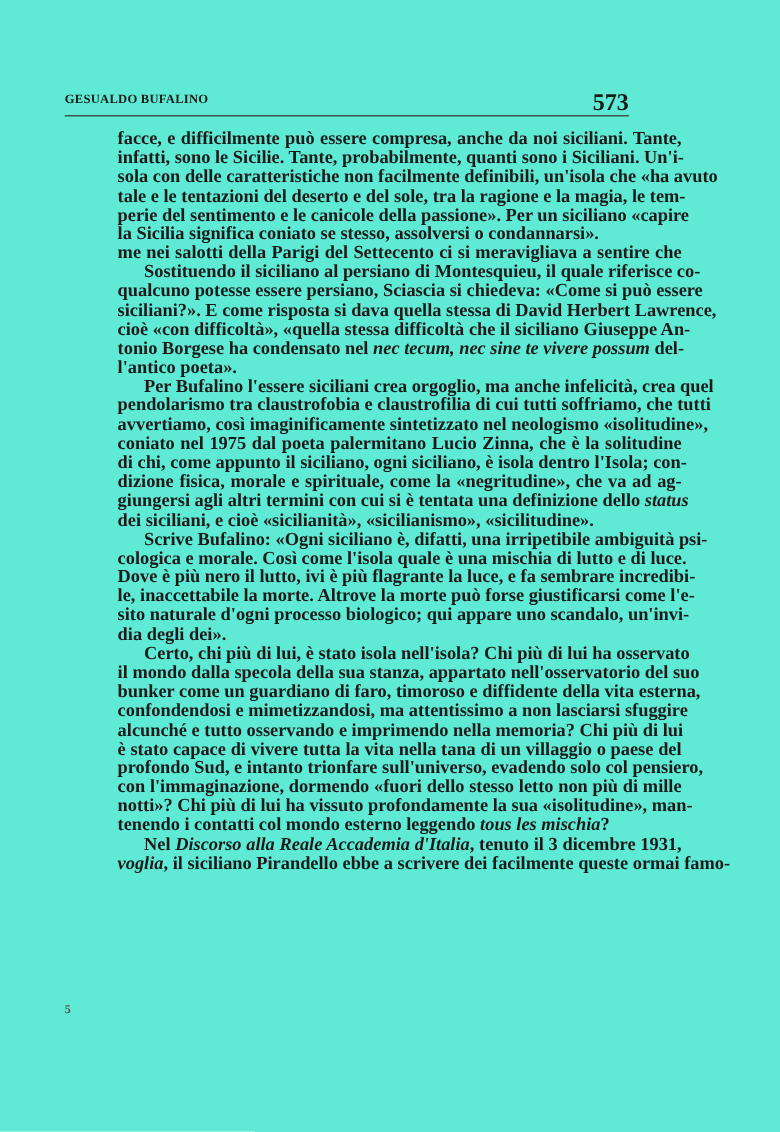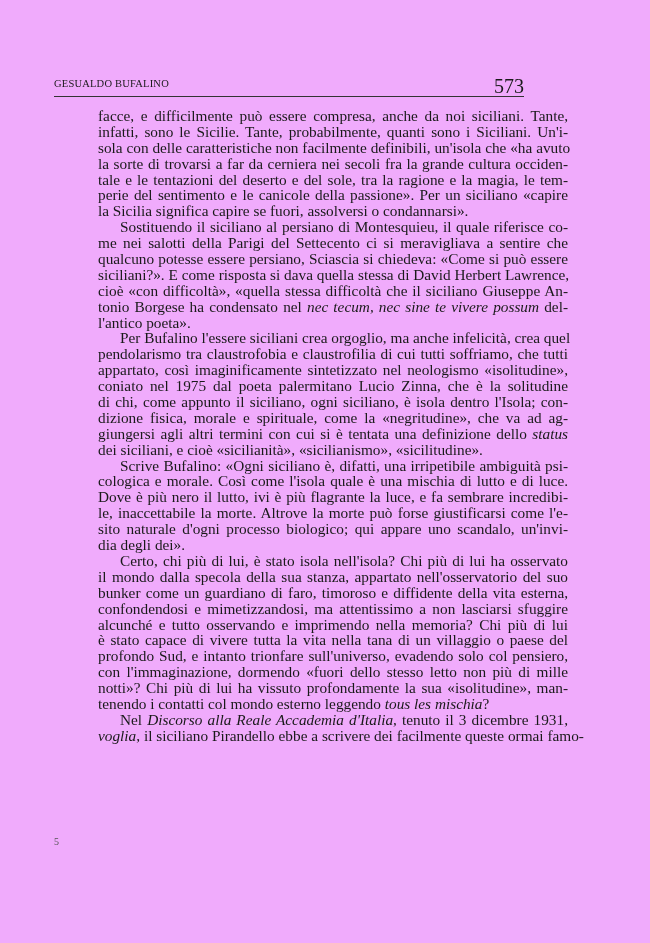--- a/index.html
+++ b/index.html
@@ -1,17 +1,17 @@
 <!DOCTYPE html>
 <html><head>
 <meta charset="utf-8">
 <style>
   html, body { margin: 0; padding: 0; background: #ffffff; }
   body { width: 650px; height: 943px; position: relative; overflow: hidden; color: #1a1a1a; }
-  .page { position: absolute; left: 0; top: 0; width: 650px; height: 943px; background: #f0abfc; }
+  .page { position: absolute; left: 0; top: 0; width: 650px; height: 943px; background: #5eead4; font-weight: bold; }
   .running-head {
     position: absolute; left: 54px; top: 74px; width: 470px; height: 22px;
     border-bottom: 1px solid #333;
     font-family: "Liberation Serif", serif;
   }
   .running-head .author {
     position: absolute; left: 0; top: 4px; font-size: 10.5px; letter-spacing: 0.2px;
   }
   .running-head .folio {
     position: absolute; right: 0; top: 1px; font-size: 20px;
@@ -34,34 +34,33 @@
 <div class="page">
   <div class="running-head">
     <span class="author">GESUALDO BUFALINO</span>
     <span class="folio">573</span>
   </div>
 
   <div class="body-text" id="body-text">
       <span class="line">facce, e difficilmente può essere compresa, anche da noi siciliani. Tante,</span>
       <span class="line">infatti, sono le Sicilie. Tante, probabilmente, quanti sono i Siciliani. Un'i-</span>
       <span class="line">sola con delle caratteristiche non facilmente definibili, un'isola che «ha avuto</span>
-      <span class="line">la sorte di trovarsi a far da cerniera nei secoli fra la grande cultura occiden-</span>
       <span class="line">tale e le tentazioni del deserto e del sole, tra la ragione e la magia, le tem-</span>
       <span class="line">perie del sentimento e le canicole della passione». Per un siciliano «capire</span>
-      <span class="line last">la Sicilia significa capire se fuori, assolversi o condannarsi».</span>
+      <span class="line last">la Sicilia significa coniato se stesso, assolversi o condannarsi».</span>
+      <span class="line">me nei salotti della Parigi del Settecento ci si meravigliava a sentire che</span>
       <span class="line indent">Sostituendo il siciliano al persiano di Montesquieu, il quale riferisce co-</span>
-      <span class="line">me nei salotti della Parigi del Settecento ci si meravigliava a sentire che</span>
       <span class="line">qualcuno potesse essere persiano, Sciascia si chiedeva: «Come si può essere</span>
       <span class="line">siciliani?». E come risposta si dava quella stessa di David Herbert Lawrence,</span>
       <span class="line">cioè «con difficoltà», «quella stessa difficoltà che il siciliano Giuseppe An-</span>
       <span class="line"><span>tonio Borgese ha condensato nel </span><em>nec tecum, nec sine te vivere possum</em><span> del-</span></span>
       <span class="line last">l'antico poeta».</span>
       <span class="line indent">Per Bufalino l'essere siciliani crea orgoglio, ma anche infelicità, crea quel</span>
       <span class="line">pendolarismo tra claustrofobia e claustrofilia di cui tutti soffriamo, che tutti</span>
-      <span class="line">appartato, così imaginificamente sintetizzato nel neologismo «isolitudine»,</span>
+      <span class="line">avvertiamo, così imaginificamente sintetizzato nel neologismo «isolitudine»,</span>
       <span class="line">coniato nel 1975 dal poeta palermitano Lucio Zinna, che è la solitudine</span>
       <span class="line">di chi, come appunto il siciliano, ogni siciliano, è isola dentro l'Isola; con-</span>
       <span class="line">dizione fisica, morale e spirituale, come la «negritudine», che va ad ag-</span>
       <span class="line"><span>giungersi agli altri termini con cui si è tentata una definizione dello </span><em>status</em></span>
       <span class="line last">dei siciliani, e cioè «sicilianità», «sicilianismo», «sicilitudine».</span>
       <span class="line indent">Scrive Bufalino: «Ogni siciliano è, difatti, una irripetibile ambiguità psi-</span>
       <span class="line">cologica e morale. Così come l'isola quale è una mischia di lutto e di luce.</span>
       <span class="line">Dove è più nero il lutto, ivi è più flagrante la luce, e fa sembrare incredibi-</span>
       <span class="line">le, inaccettabile la morte. Altrove la morte può forse giustificarsi come l'e-</span>
       <span class="line">sito naturale d'ogni processo biologico; qui appare uno scandalo, un'invi-</span>

